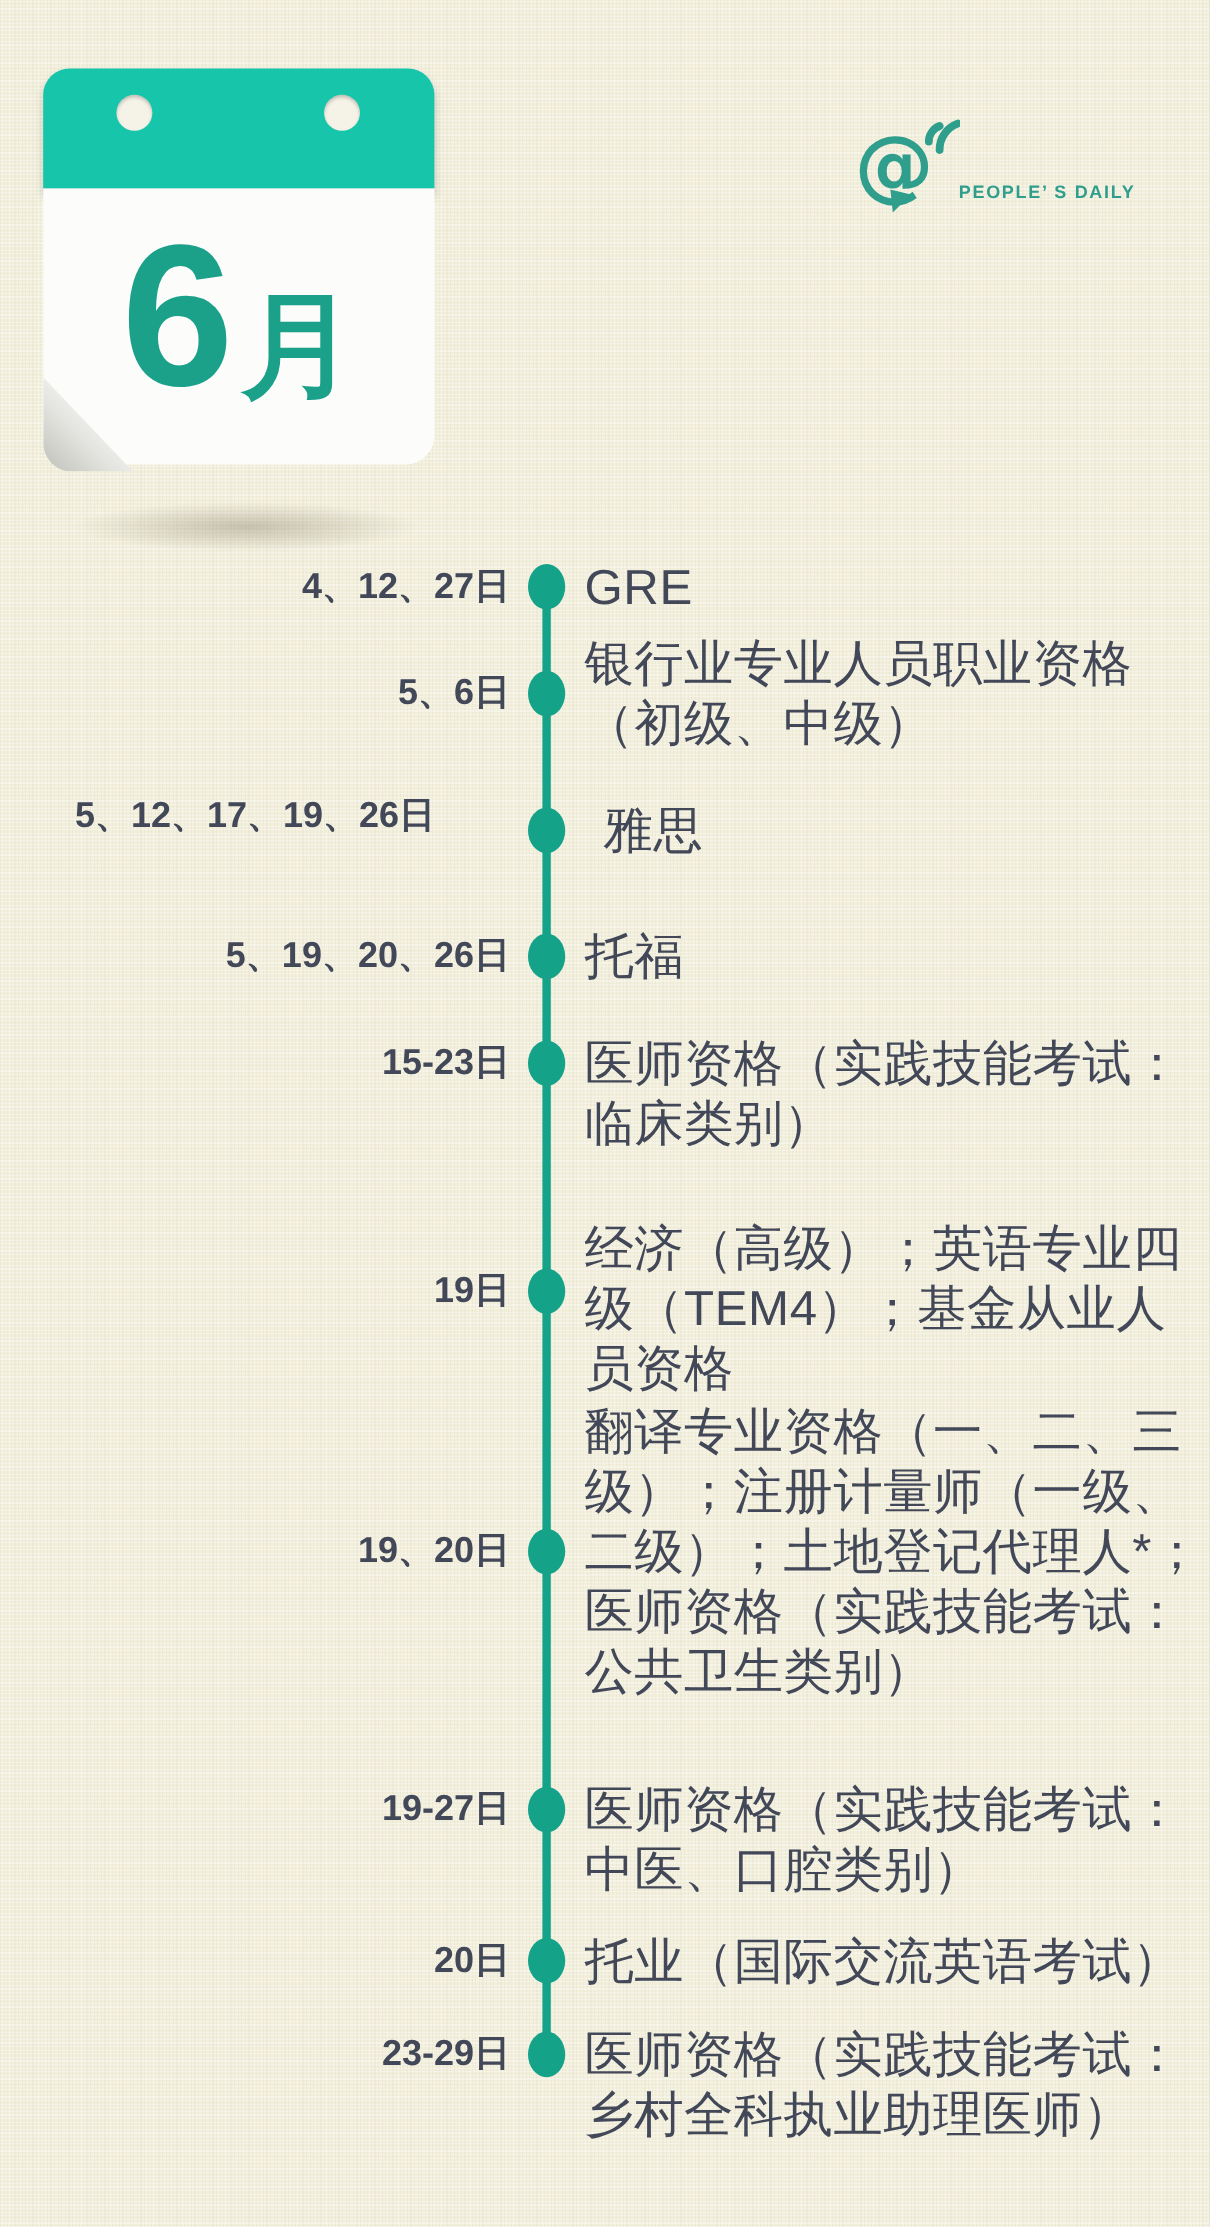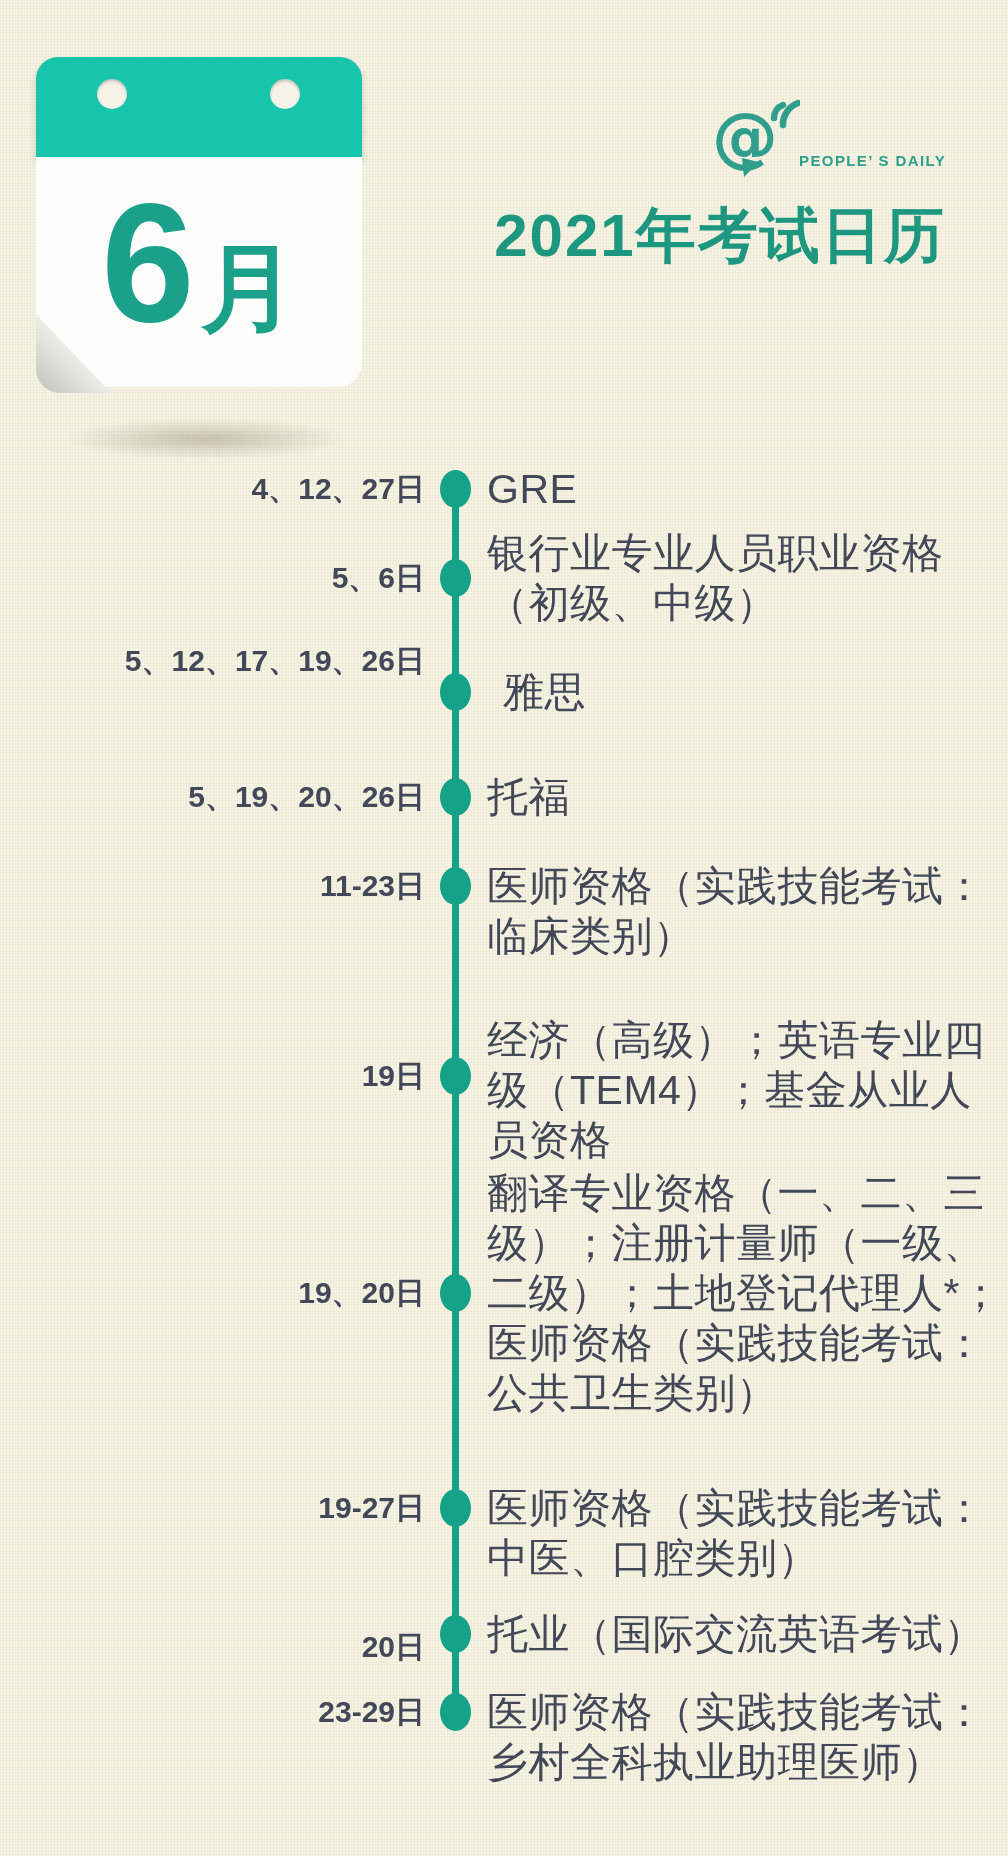--- a/index.html
+++ b/index.html
@@ -103,47 +103,46 @@
   <div class="logo">
     <svg width="88" height="90" viewBox="0 0 88 90">
       <text x="0" y="64" font-size="66" font-weight="bold" fill="#2F9E8C" font-family="'DejaVu Sans',sans-serif">@</text>
       <path d="M30 62 L47 66 L32 81 Z" fill="#2F9E8C"></path>
       <path d="M62 22 A14 14 0 0 1 71 9" fill="none" stroke="#2F9E8C" stroke-width="6.5" stroke-linecap="round"></path>
       <path d="M71 29 A23 23 0 0 1 86 7" fill="none" stroke="#2F9E8C" stroke-width="6.5" stroke-linecap="round"></path>
     </svg>
     <div class="logo-en">PEOPLE’ S DAILY</div>
   </div>
 
-  <div class="page-title">2021年考试日历</div>
 
   <div id="timeline">
       <div class="tl-line" style="top: 489px; height: 1223px;"></div>
       <div>
     <div class="tl-date" style="top: 464px;">4、12、27日</div>
     <div class="tl-dot" style="left: 440px; top: 470px; width: 31px; height: 38px;"></div>
     <div class="tl-label" style="top: 464px;">GRE</div>
   </div>
       <div>
     <div class="tl-date" style="top: 553px;">5、6日</div>
     <div class="tl-dot" style="left: 440px; top: 559px; width: 31px; height: 38px;"></div>
     <div class="tl-label" style="top: 528px;">银行业专业人员职业资格
 （初级、中级）</div>
   </div>
       <div>
-    <div class="tl-date" style="top: 636px;">5、12、17、19、26日</div>
+    <div class="tl-date" style="top: 655px; text-align: center;">5、12、17、19、26日</div>
     <div class="tl-dot" style="left: 440px; top: 673px; width: 31px; height: 38px;"></div>
     <div class="tl-label" style="top: 667px; margin-left: 16px;">雅思</div>
   </div>
       <div>
     <div class="tl-date" style="top: 772px;">5、19、20、26日</div>
     <div class="tl-dot" style="left: 440px; top: 778px; width: 31px; height: 38px;"></div>
     <div class="tl-label" style="top: 772px;">托福</div>
   </div>
       <div>
-    <div class="tl-date" style="top: 861px;">11-23日</div>
+    <div class="tl-date" style="top: 861px;">15-23日</div>
     <div class="tl-dot" style="left: 440px; top: 867px; width: 31px; height: 38px;"></div>
     <div class="tl-label" style="top: 861px;">医师资格（实践技能考试：
 临床类别）</div>
   </div>
       <div>
     <div class="tl-date" style="top: 1051px;">19日</div>
     <div class="tl-dot" style="left: 440px; top: 1057px; width: 31px; height: 38px;"></div>
     <div class="tl-label" style="top: 1015px;">经济（高级）；英语专业四
 级（TEM4）；基金从业人
 员资格</div>
@@ -157,21 +156,21 @@
 医师资格（实践技能考试：
 公共卫生类别）</div>
   </div>
       <div>
     <div class="tl-date" style="top: 1483px;">19-27日</div>
     <div class="tl-dot" style="left: 440px; top: 1489px; width: 31px; height: 38px;"></div>
     <div class="tl-label" style="top: 1483px;">医师资格（实践技能考试：
 中医、口腔类别）</div>
   </div>
       <div>
-    <div class="tl-date" style="top: 1609px; margin-top: 13px;">20日</div>
+    <div class="tl-date" style="top: 1609px;">20日</div>
     <div class="tl-dot" style="left: 440px; top: 1615px; width: 31px; height: 38px;"></div>
     <div class="tl-label" style="top: 1609px;">托业（国际交流英语考试）</div>
   </div>
       <div>
     <div class="tl-date" style="top: 1687px;">23-29日</div>
     <div class="tl-dot" style="left: 440px; top: 1693px; width: 31px; height: 38px;"></div>
     <div class="tl-label" style="top: 1687px;">医师资格（实践技能考试：
 乡村全科执业助理医师）</div>
   </div>
     </div>

